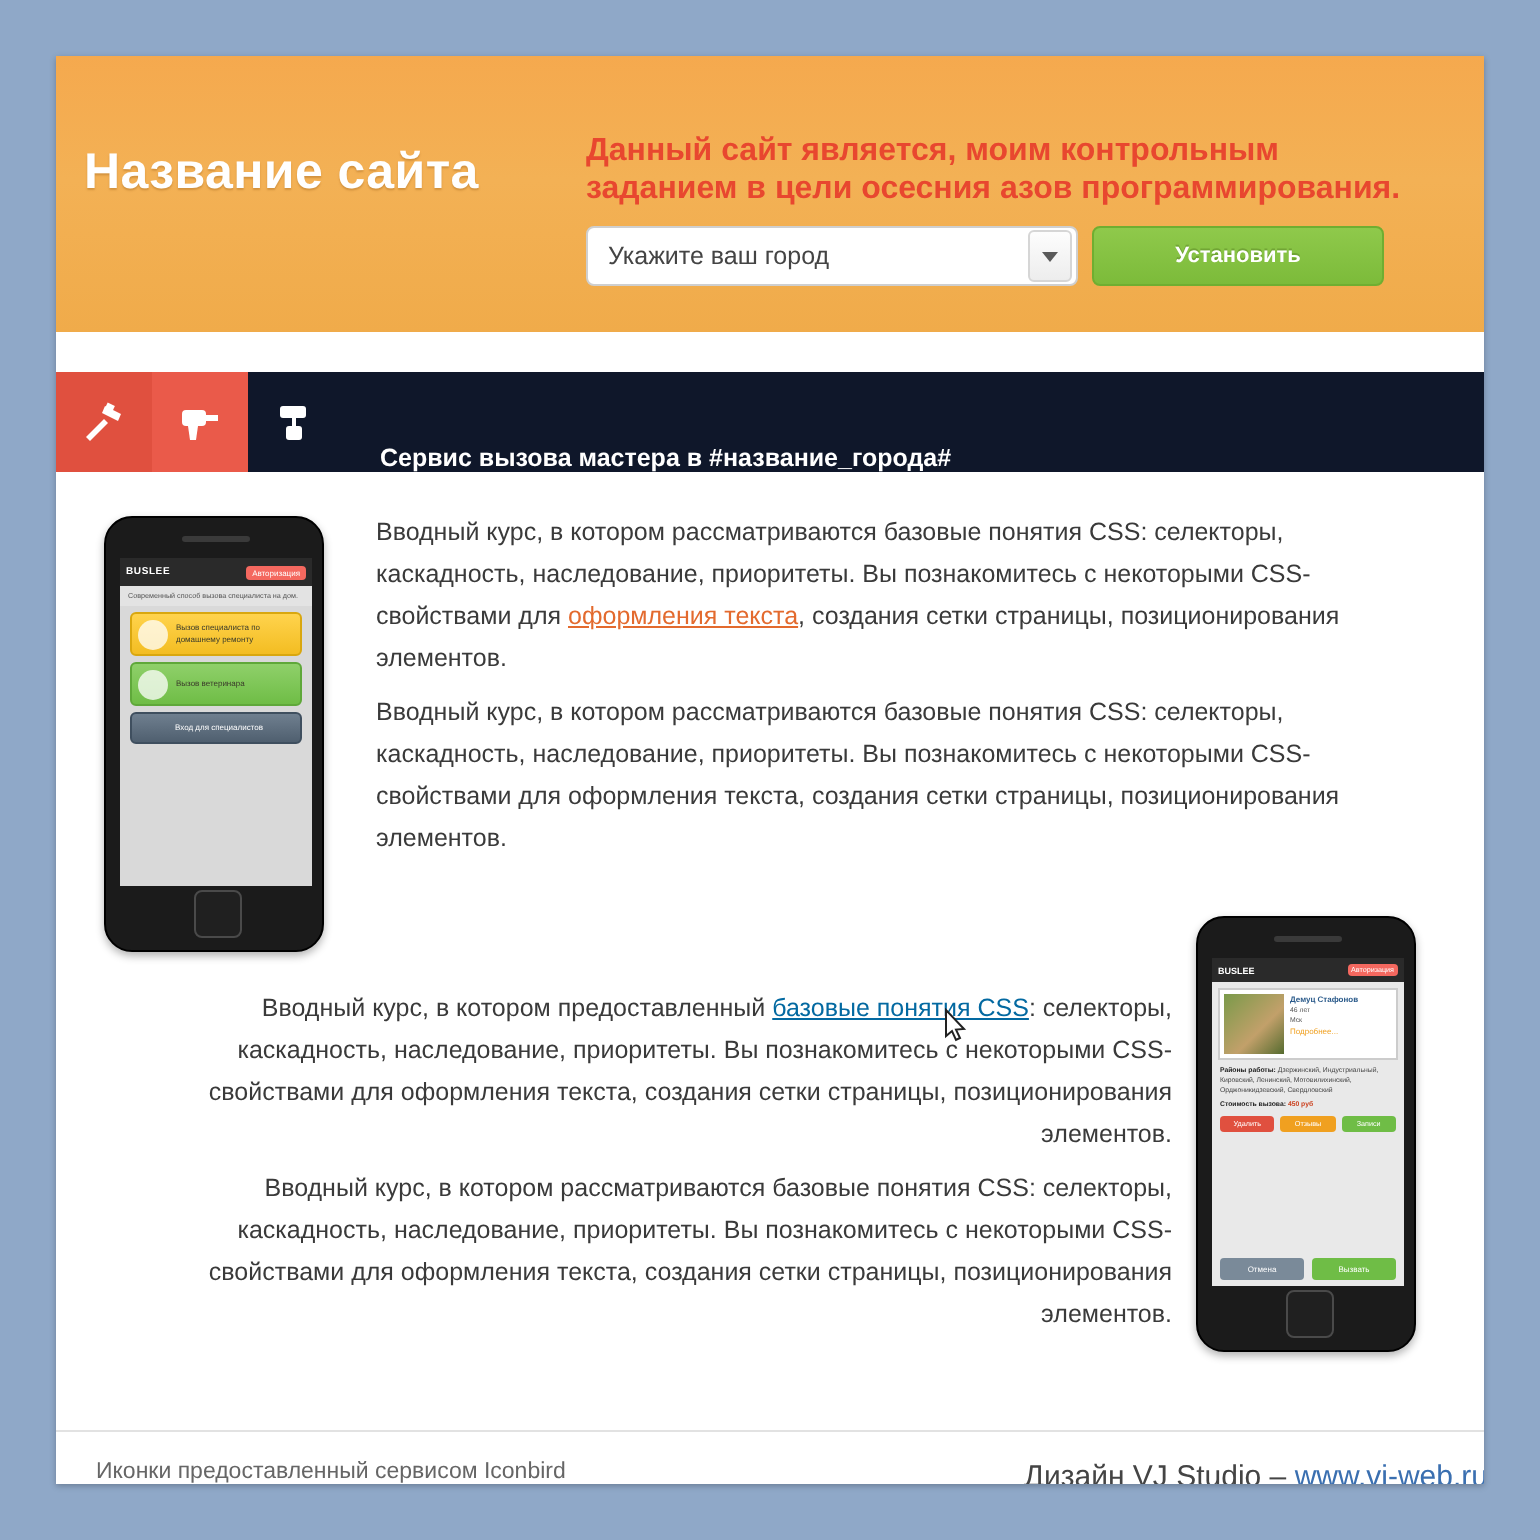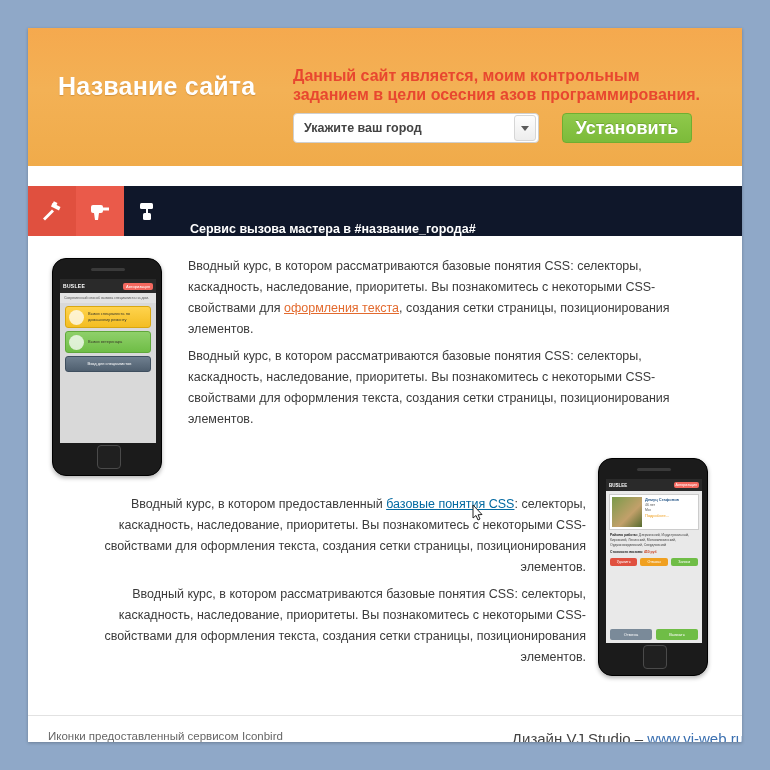--- a/index.html
+++ b/index.html
@@ -26,21 +26,21 @@
 
   
   .header {
     position: relative;
     height: 138px;
     background: linear-gradient(to bottom, #f5a94e 0%, #f3b155 45%, #f0ab4a 100%);
     background-color: #f3ac4e;
   }
   .site-title {
     position: absolute;
-    left: 30px;
+    left: 14px;
     top: 44px;
     color: #ffffff;
     font-size: 25px;
     font-weight: bold;
     letter-spacing: 0.2px;
     text-shadow: 0 1px 1px rgba(150,90,20,0.35);
   }
   .header-desc {
     position: absolute;
     left: 265px;
@@ -56,21 +56,20 @@
     left: 265px;
     top: 85px;
     width: 246px;
     height: 30px;
     background: #ffffff;
     border: 1px solid #cfcfcf;
     border-radius: 4px;
     box-sizing: border-box;
     display: flex;
     align-items: center;
-    font-weight: bold;
   }
   .city-select-text {
     flex: 1;
     padding-left: 10px;
     font-size: 12.5px;
     color: #444444;
   }
   .city-select-arrow {
     width: 22px;
     height: 26px;
@@ -87,35 +86,34 @@
     width: 0;
     height: 0;
     border-left: 4px solid transparent;
     border-right: 4px solid transparent;
     border-top: 5px solid #5a5a5a;
   }
   .install-btn {
     position: absolute;
     left: 518px;
     top: 85px;
-    width: 130px;
+    width: 146px;
     height: 30px;
     background: linear-gradient(to bottom, #8fc94b, #7cbb3a);
     border: 1px solid #6fae31;
     border-radius: 4px;
     color: #ffffff;
-    font-size: 18px;
+    font-size: 11px;
     font-weight: bold;
     display: flex;
     align-items: center;
     justify-content: center;
     box-sizing: border-box;
     cursor: pointer;
     text-shadow: 0 -1px 0 rgba(80,120,30,0.4);
-    margin-left: 16px;
   }
 
   
   .service-bar {
     position: relative;
     height: 50px;
     background: #0f172a;
     display: flex;
     align-items: flex-end;
     margin-top: 20px;

